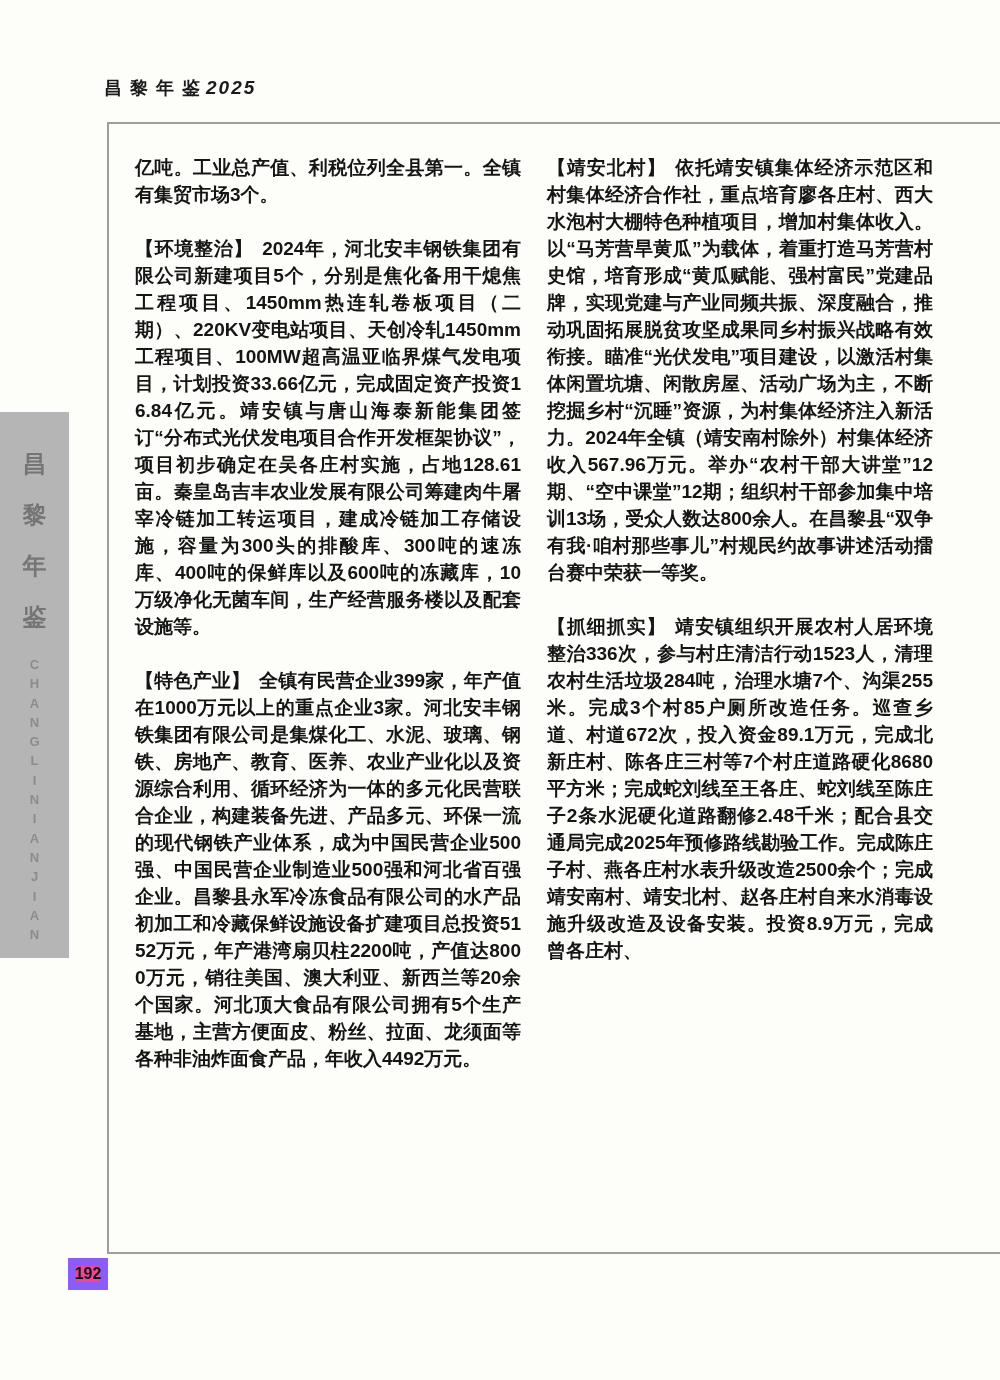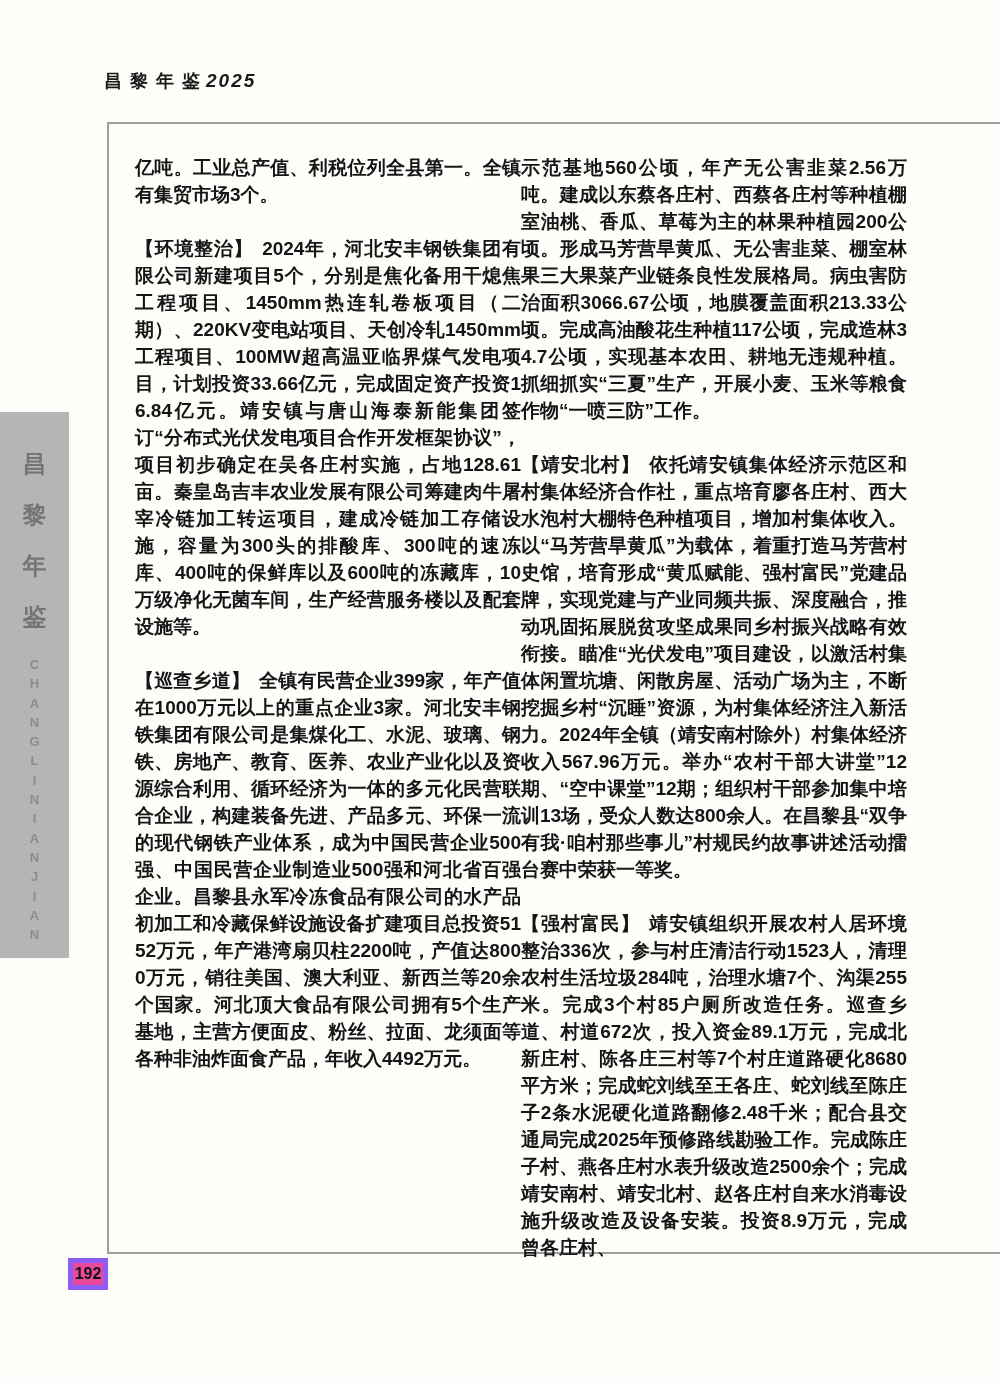--- a/index.html
+++ b/index.html
@@ -28,52 +28,52 @@
   .side-band .latin-group {
     display:flex; flex-direction:column; align-items:center;
     margin-top:26px;
   }
   .side-band .latin-char {
     font-size:13px; line-height:19.3px; font-weight:700; color:#8c8c8c;
   }
 
   
   .running-head {
-    position:absolute; left:104px; top:69px;
+    position:absolute; left:104px; top:76px;
     font-weight:700; color:#1a1a1a; white-space:nowrap;
   }
   .running-head .rh-cn { font-size:18px; letter-spacing:8px; }
   .running-head .rh-year { font-size:19px; font-style:italic; letter-spacing:2px; margin-left:-2px; }
 
   
   .frame {
     position:absolute; left:107px; top:122px; width:893px; height:1132px;
     border-top:2px solid #9e9e9e;
     border-left:2px solid #9e9e9e;
     border-bottom:2px solid #9e9e9e;
     background:transparent;
   }
   .content {
     position:absolute; left:26px; top:30px;
-    display:flex; 
+    display:flex; gap:26px;
   }
   .col { width:386px; }
   .col p {
     font-size:19px; line-height:27px; font-weight:700;
     text-align:justify; color:#151515;
     margin-bottom:27px;
     word-break:break-all;
   }
   .col p:last-child { margin-bottom:0; }
   .sec-label { margin-right:9px; }
 
   
   .page-num-box {
     position:absolute; left:68px; top:1258px; width:40px; height:32px;
-    background:#ec4899; border:5px solid #8b5cf6;
+    background:#ec4899; border:8px solid #8b5cf6;
     display:flex; align-items:center; justify-content:center;
     font-size:16px; font-weight:700; color:#111;
   }
 </style>
 </head>
 <body>
 
 <div class="side-band">
   <div class="cn-group">
     <span class="cn-char">昌</span>
@@ -102,23 +102,22 @@
 
 <div class="running-head">
   <span class="rh-cn">昌黎年鉴</span><span class="rh-year">2025</span>
 </div>
 
 <div class="frame">
   <div class="content">
     <div class="col">
       <p><span>亿吨。工业总产值、利税位列全县第一。全镇有集贸市场3个。</span></p>
       <p><span class="sec-label">【环境整治】</span><span>2024年，河北安丰钢铁集团有限公司新建项目5个，分别是焦化备用干熄焦工程项目、1450mm热连轧卷板项目（二期）、220KV变电站项目、天创冷轧1450mm工程项目、100MW超高温亚临界煤气发电项目，计划投资33.66亿元，完成固定资产投资16.84亿元。靖安镇与唐山海泰新能集团签订“分布式光伏发电项目合作开发框架协议”，项目初步确定在吴各庄村实施，占地128.61亩。秦皇岛吉丰农业发展有限公司筹建肉牛屠宰冷链加工转运项目，建成冷链加工存储设施，容量为300头的排酸库、300吨的速冻库、400吨的保鲜库以及600吨的冻藏库，10万级净化无菌车间，生产经营服务楼以及配套设施等。</span></p>
-      <p><span class="sec-label">【巡查乡道】</span><span>全镇有民营企业399家，年产值在1000万元以上的重点企业3家。河北安丰钢铁集团有限公司是集煤化工、水泥、玻璃、钢铁、房地产、教育、医养、农业产业化以及资源综合利用、循环经济为一体的多元化民营联合企业，构建装备先进、产品多元、环保一流的现代钢铁产业体系，成为中国民营企业500强、中国民营企业制造业500强和河北省百强企业。昌黎县永军冷冻食品有限公司的水产品初加工和冷藏保鲜设施设备扩建项目总投资5152万元，年产港湾扇贝柱2200吨，产值达8000万元，销往美国、澳大利亚、新西兰等20余个国家。河北顶大食品有限公司拥有5个生产基地，主营方便面皮、粉丝、拉面、龙须面等各种非油炸面食产品，年收入4492万元。</span></p>
+      <p><span class="sec-label">【特色产业】</span><span>全镇有民营企业399家，年产值在1000万元以上的重点企业3家。河北安丰钢铁集团有限公司是集煤化工、水泥、玻璃、钢铁、房地产、教育、医养、农业产业化以及资源综合利用、循环经济为一体的多元化民营联合企业，构建装备先进、产品多元、环保一流的现代钢铁产业体系，成为中国民营企业500强、中国民营企业制造业500强和河北省百强企业。昌黎县永军冷冻食品有限公司的水产品初加工和冷藏保鲜设施设备扩建项目总投资5152万元，年产港湾扇贝柱2200吨，产值达8000万元，销往美国、澳大利亚、新西兰等20余个国家。河北顶大食品有限公司拥有5个生产基地，主营方便面皮、粉丝、拉面、龙须面等各种非油炸面食产品，年收入4492万元。</span></p>
     </div>
     <div class="col">
-      <p><span>示范基地560公顷，年产无公害韭菜2.56万吨。建成以东蔡各庄村、西蔡各庄村等种植棚室油桃、香瓜、草莓为主的林果种植园200公顷。形成马芳营旱黄瓜、无公害韭菜、棚室林果三大果菜产业链条良性发展格局。病虫害防治面积3066.67公顷，地膜覆盖面积213.33公顷。完成高油酸花生种植117公顷，完成造林34.7公顷，实现基本农田、耕地无违规种植。抓细抓实“三夏”生产，开展小麦、玉米等粮食作物“一喷三防”工作。</span></p>
       <p><span class="sec-label">【靖安北村】</span><span>依托靖安镇集体经济示范区和村集体经济合作社，重点培育廖各庄村、西大水泡村大棚特色种植项目，增加村集体收入。以“马芳营旱黄瓜”为载体，着重打造马芳营村史馆，培育形成“黄瓜赋能、强村富民”党建品牌，实现党建与产业同频共振、深度融合，推动巩固拓展脱贫攻坚成果同乡村振兴战略有效衔接。瞄准“光伏发电”项目建设，以激活村集体闲置坑塘、闲散房屋、活动广场为主，不断挖掘乡村“沉睡”资源，为村集体经济注入新活力。2024年全镇（靖安南村除外）村集体经济收入567.96万元。举办“农村干部大讲堂”12期、“空中课堂”12期；组织村干部参加集中培训13场，受众人数达800余人。在昌黎县“双争有我·咱村那些事儿”村规民约故事讲述活动擂台赛中荣获一等奖。</span></p>
-      <p><span class="sec-label">【强村富民】</span><span>靖安镇组织开展农村人居环境整治336次，参与村庄清洁行动1523人，清理农村生活垃圾284吨，治理水塘7个、沟渠255米。完成3个村85户厕所改造任务。巡查乡道、村道672次，投入资金89.1万元，完成北新庄村、陈各庄三村等7个村庄道路硬化8680平方米；完成蛇刘线至王各庄、蛇刘线至陈庄子2条水泥硬化道路翻修2.48千米；配合县交通局完成2025年预修路线勘验工作。完成陈庄子村、燕各庄村水表升级改造2500余个；完成靖安南村、靖安北村、赵各庄村自来水消毒设施升级改造及设备安装。投资8.9万元，完成曾各庄村、</span></p>
+      <p><span class="sec-label">【抓细抓实】</span><span>靖安镇组织开展农村人居环境整治336次，参与村庄清洁行动1523人，清理农村生活垃圾284吨，治理水塘7个、沟渠255米。完成3个村85户厕所改造任务。巡查乡道、村道672次，投入资金89.1万元，完成北新庄村、陈各庄三村等7个村庄道路硬化8680平方米；完成蛇刘线至王各庄、蛇刘线至陈庄子2条水泥硬化道路翻修2.48千米；配合县交通局完成2025年预修路线勘验工作。完成陈庄子村、燕各庄村水表升级改造2500余个；完成靖安南村、靖安北村、赵各庄村自来水消毒设施升级改造及设备安装。投资8.9万元，完成曾各庄村、</span></p>
     </div>
   </div>
 </div>
 
 <div class="page-num-box">192</div>
 
 </body></html>

